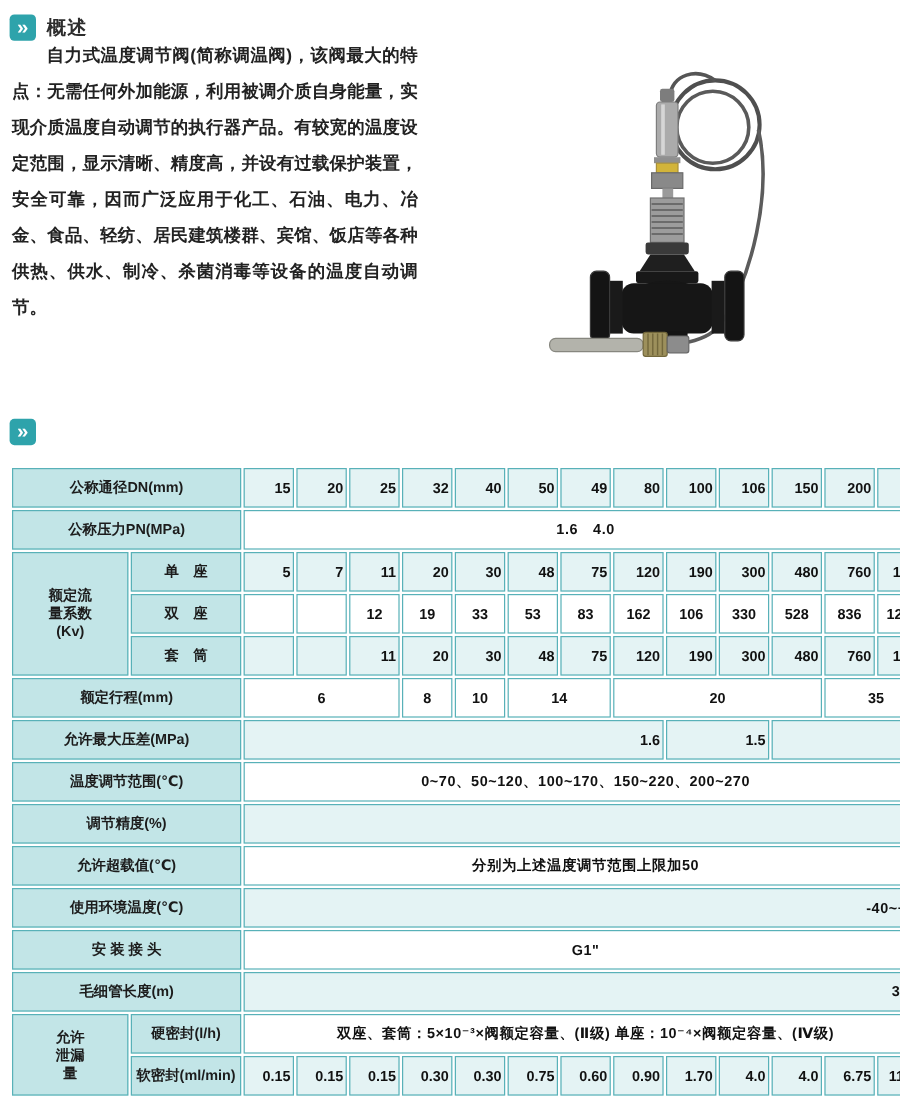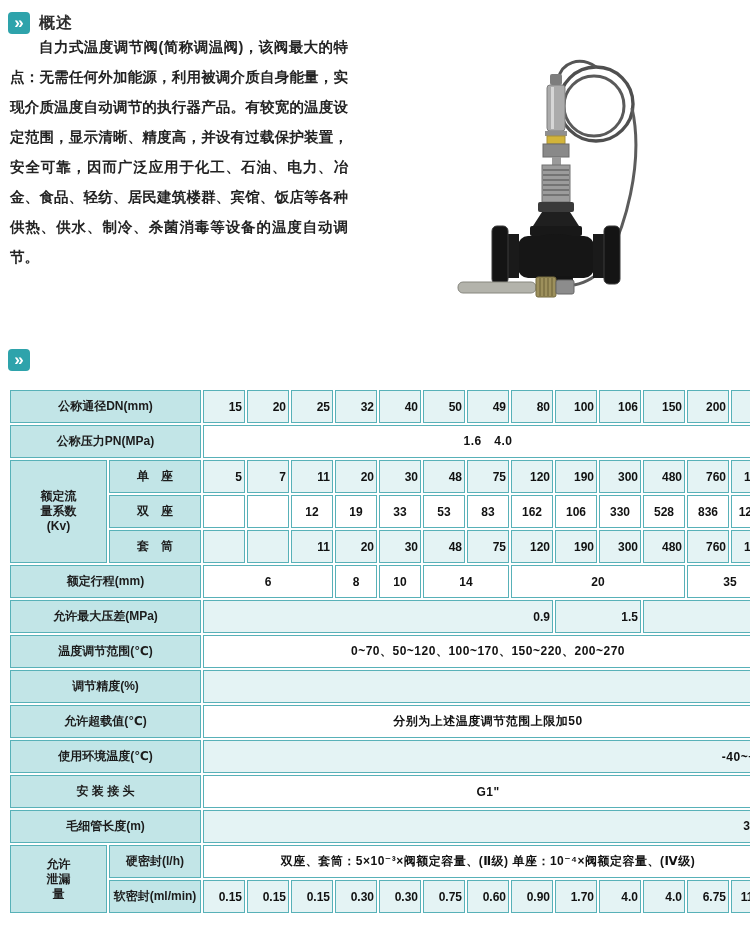--- a/index.html
+++ b/index.html
@@ -220,21 +220,21 @@
         <th colspan="2">额定行程(mm)</th>
         <td colspan="3">6</td>
         <td>8</td>
         <td>10</td>
         <td colspan="2">14</td>
         <td colspan="4">20</td>
         <td colspan="2">35</td>
       </tr>
       <tr class="tint">
         <th colspan="2">允许最大压差(MPa)</th>
-        <td colspan="8">0.9</td>
+        <td colspan="8">1.6</td>
         <td colspan="2">1.5</td>
         <td colspan="3">0.5</td>
       </tr>
       <tr>
         <th colspan="2">温度调节范围(℃)</th>
         <td colspan="13" class="wide-val">0~70、50~120、100~170、150~220、200~270</td>
       </tr>
       <tr class="tint">
         <th colspan="2">调节精度(%)</th>
         <td colspan="13" class="wide-val">±5</td>

